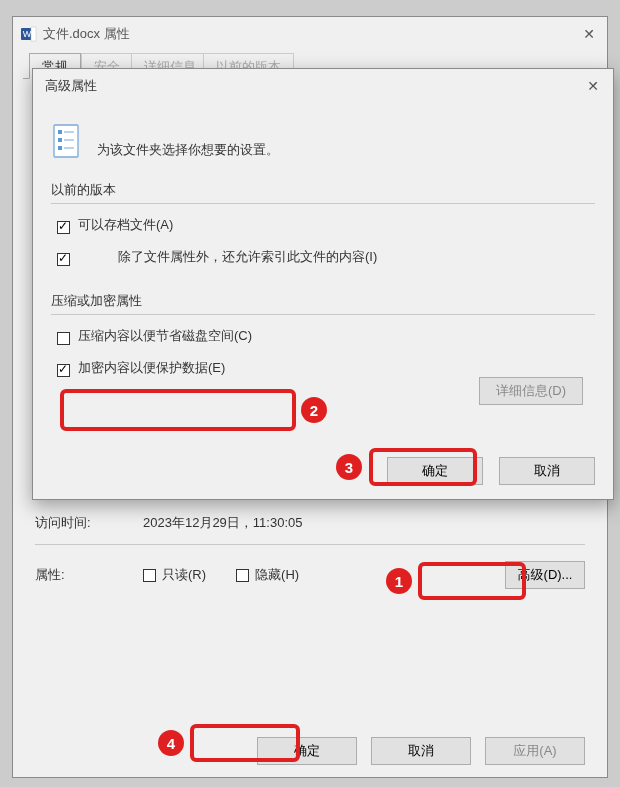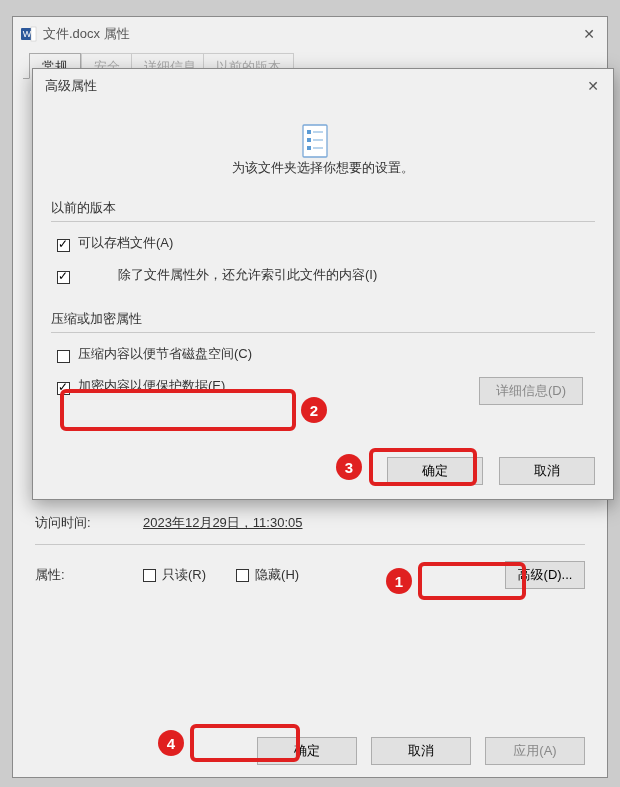--- a/index.html
+++ b/index.html
@@ -17,39 +17,39 @@
 
   .tabs-row { position: relative; height: 28px; margin: 0 10px; border-bottom: 1px solid #aaaaaa; }
   .tab { position: absolute; top: 2px; height: 26px; line-height: 25px; padding: 0 12px; background: #f0f0f0; border: 1px solid #aaaaaa; font-size: 13px; }
   .tab.active { border-bottom: 1px solid #f0f0f0; z-index: 2; }
   .tab.faded { color: #aaa; border-color: #ccc; z-index: 1; }
 
   .parent-body { position: absolute; left: 10px; right: 10px; top: 85px; bottom: 12px; }
 
   .field-row { display: flex; align-items: center; height: 26px; margin-bottom: 8px; }
   .field-label { width: 108px; color: #333; }
-  .field-value { flex: 1; color: #333; text-decoration: underline; }
+  .field-value { flex: 1; color: #333; }
 
   .field-divider { height: 1px; background: #c8c8c8; margin: 8px 0 16px 0; }
 
   .attr-row { display: flex; align-items: center; justify-content: flex-end; }
   .chk-outline { width: 13px; height: 13px; border: 1px solid #333; display: inline-block; margin-right: 6px; position: relative; background: #fff; }
   .chk-outline.checked::after { content: "✓"; position: absolute; left: 0; top: -3px; font-size: 12px; line-height: 14px; color: #000; }
 
   .btn { height: 28px; background: #e1e1e1; border: 1px solid #adadad; font-size: 13px; cursor: pointer; padding: 0; text-align: center; }
   .btn:disabled { color: #888; cursor: default; }
   .btn-adv { width: 80px; }
 
   #child-window { left: 32px; top: 68px; width: 582px; height: 432px; z-index: 10; box-shadow: 0 6px 18px rgba(0,0,0,.35); }
   #child-window .titlebar { padding: 0 12px; }
   #child-window .close-x { font-size: 14px; }
 
   .child-body { position: absolute; left: 18px; right: 18px; top: 54px; bottom: 14px; }
 
-  .desc-row { display: flex; align-items: center; margin-bottom: 22px; flex-direction: column; }
+  .desc-row { display: flex; align-items: flex-end; margin-bottom: 22px; }
   .props-icon { width: 32px; height: 36px; margin-right: 14px; display:flex; align-items:center; justify-content:center;}
   .props-icon svg{width:30px;height:34px;}
   .desc-text { font-size: 13px; color: #333; }
 
   .group-label { font-size: 13px; color: #333; margin-bottom: 4px; }
   .group-rule { height: 1px; background: #c8c8c8; margin-bottom: 12px; }
 
   .opt-row { display: flex; align-items: flex-end; margin-left: 6px; margin-bottom: 14px; }
   .opt-row .chk-outline { margin-right: 8px; }
 

